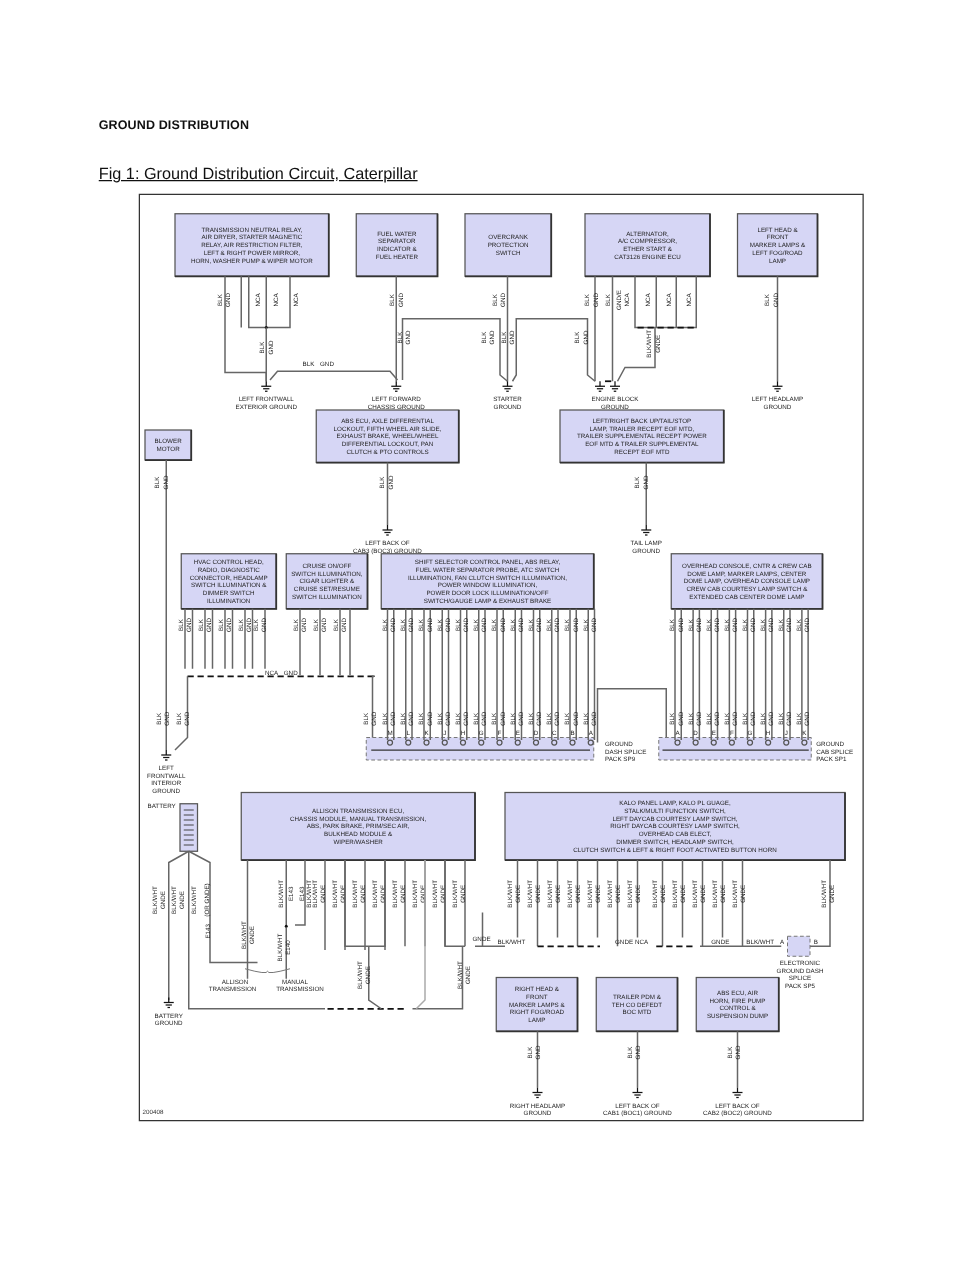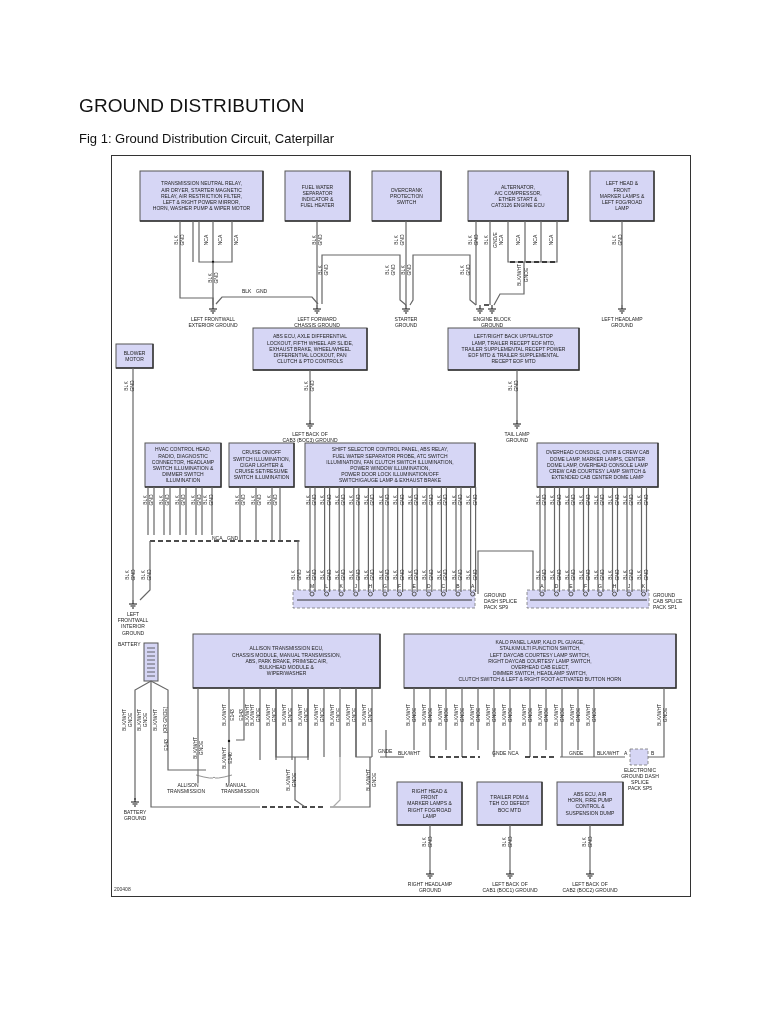--- a/index.html
+++ b/index.html
@@ -1,18 +1,18 @@
 <!DOCTYPE html>
 <html><head>
 <meta charset="utf-8">
 <style>
   html, body { margin:0; padding:0; background:#ffffff; }
   body { width:768px; height:1024px; position:relative; overflow:hidden; font-family:"Liberation Sans", sans-serif; color:#111; }
-  .title { position:absolute; left:79px; top:95px; font-size:19px; font-weight:normal; letter-spacing:0.1px; }
-  .subtitle { position:absolute; left:79px; top:131px; font-size:13px; }
+  .title { position:absolute; left:79px; top:95px; font-size:10px; font-weight:bold; letter-spacing:0.1px; }
+  .subtitle { position:absolute; left:79px; top:131px; font-size:13px;text-decoration:underline; }
   .frame { position:absolute; left:111px; top:155px; width:580px; height:742px; border:1px solid #333; box-sizing:border-box; }
   svg { position:absolute; left:0; top:0; }
   .box { fill:#d6d6f5; stroke:#555; stroke-width:1; }
   .box-shadow { fill:none; stroke:#333; stroke-width:1.4; }
   .wire { stroke:#666; stroke-width:1.2; fill:none; }
   .wire-light { stroke:#aaa; stroke-width:1.2; fill:none; }
   .dash { stroke:#111; stroke-width:1.4; fill:none; stroke-dasharray:5 3; }
   .splice { fill:#d6d6f5; stroke:#777; stroke-width:0.8; stroke-dasharray:3 2; }
   .lbl { font-family:"Liberation Sans", sans-serif; font-size:5px; fill:#222; }
   .vlbl { font-family:"Liberation Sans", sans-serif; font-size:5px; fill:#222; }

